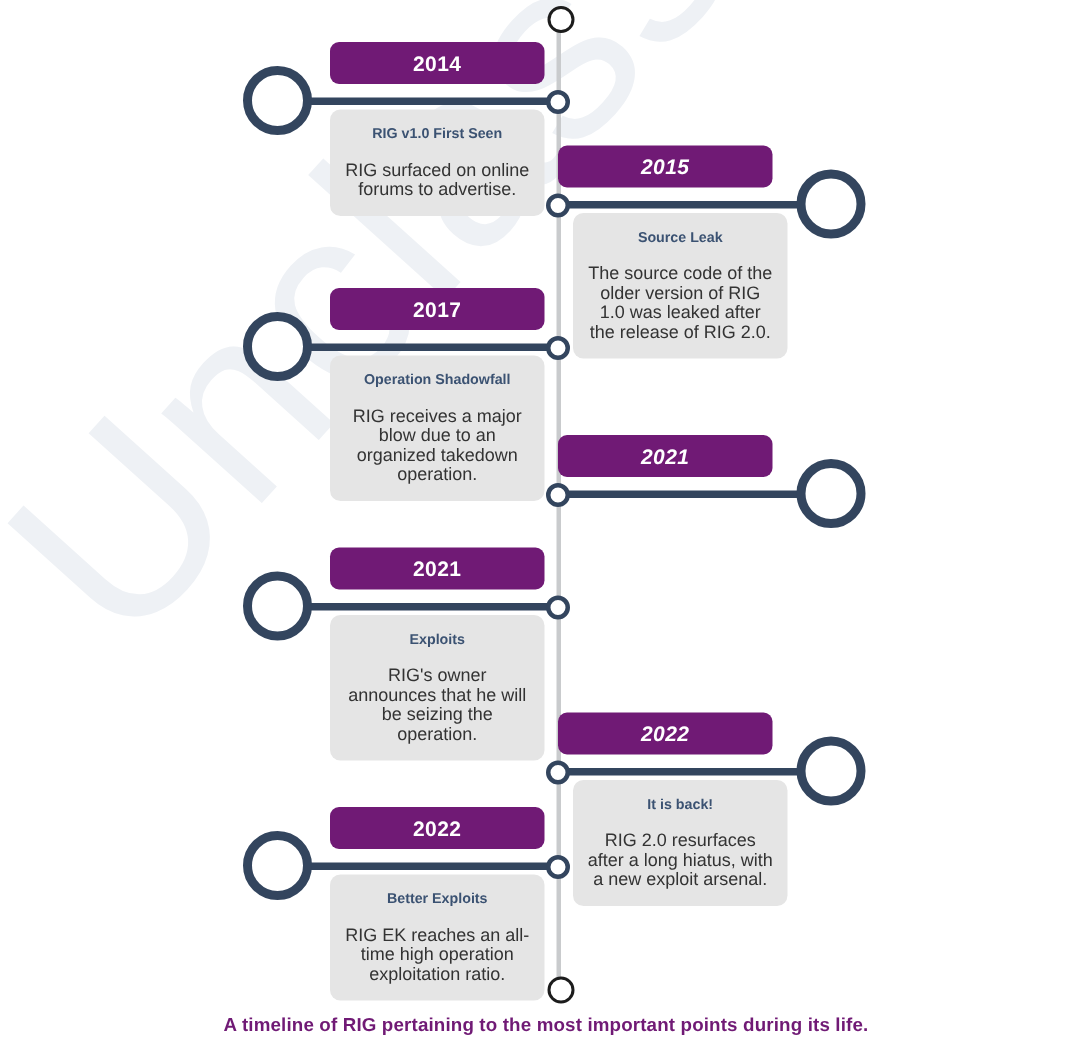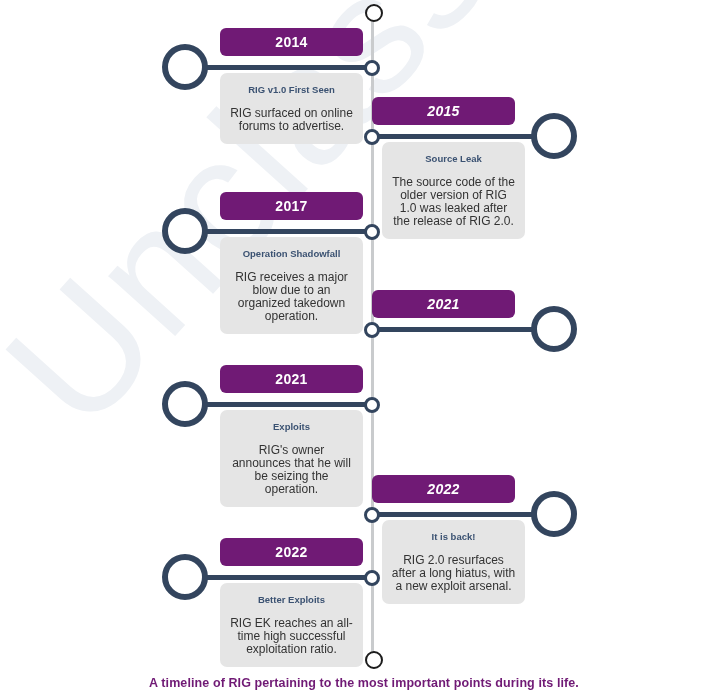--- a/index.html
+++ b/index.html
@@ -253,18 +253,18 @@
     </div>
   </div>
 
   <div class="event left" style="top:510px;">
     <div class="connector"></div>
     <div class="node"></div>
     <div class="ring"></div>
     <div class="year-badge">2022</div>
     <div class="card">
       <div class="card-title">Better Exploits</div>
-      <div class="card-body">RIG EK reaches an all-time high successful exploitation ratio.</div>
+      <div class="card-body">RIG EK reaches an all-time high operation exploitation ratio.</div>
     </div>
   </div>
 </div>
 
 <div id="caption">A timeline of RIG pertaining to the most important points during its life.</div>
 
 </body></html>

